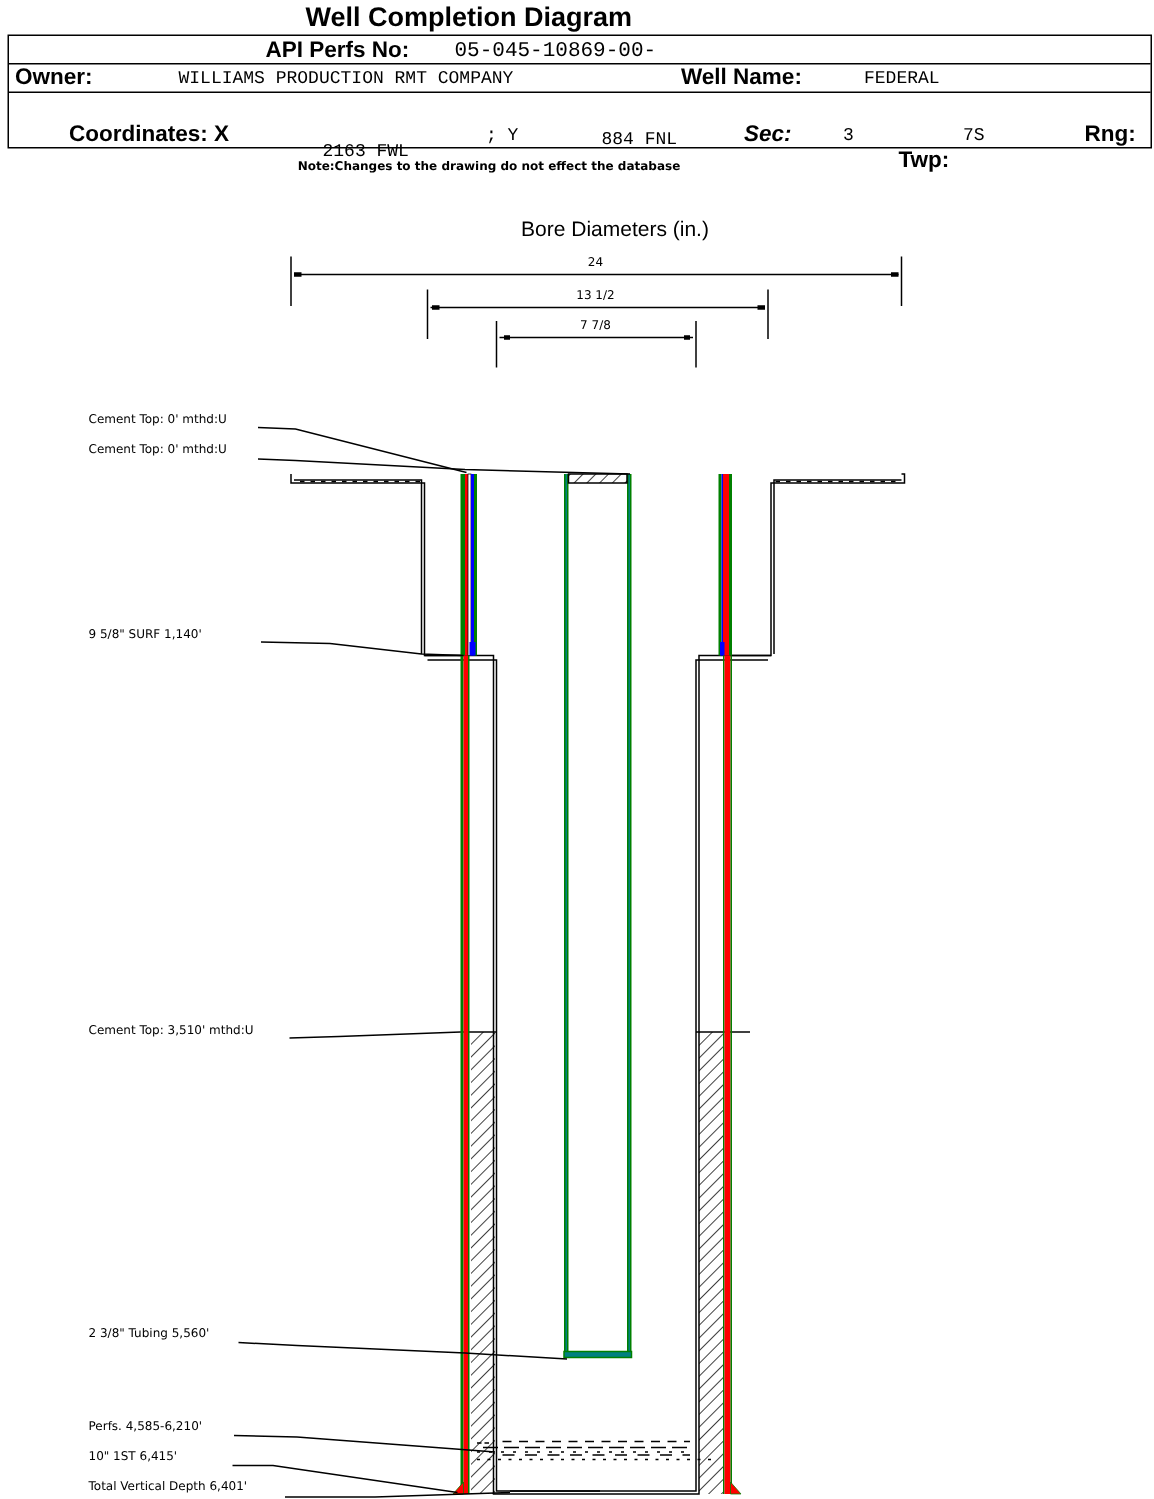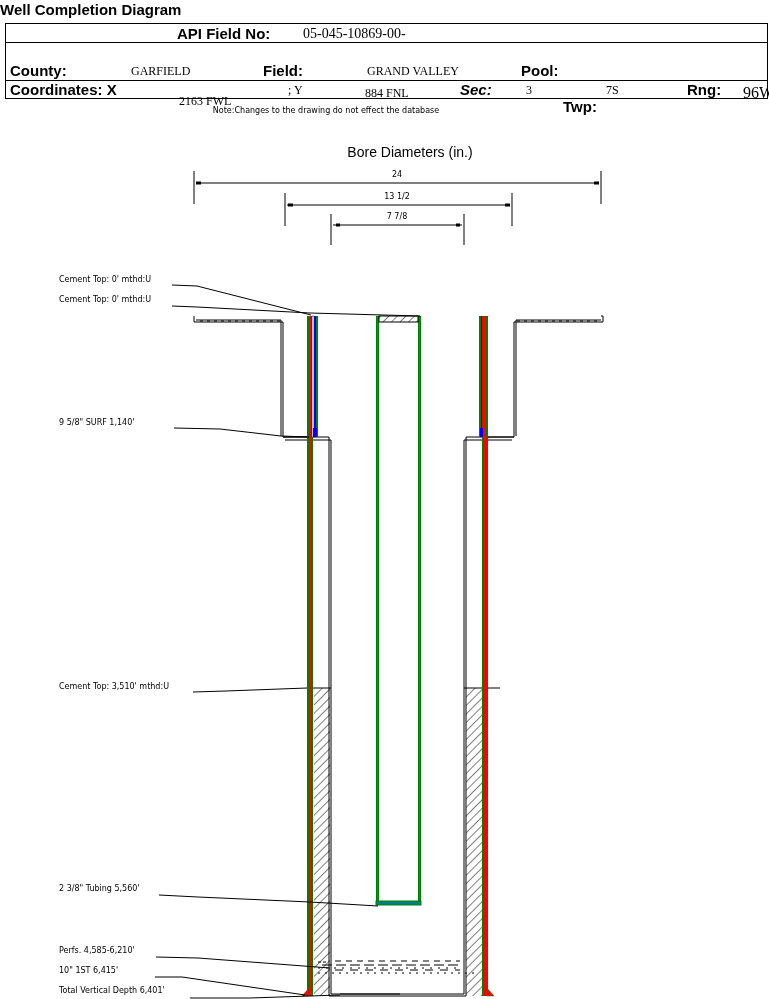--- a/index.html
+++ b/index.html
@@ -1,45 +1,43 @@
 <!DOCTYPE html>
 <html><head>
 <meta charset="utf-8">
 <style>
   html, body { margin: 0; padding: 0; background: #ffffff; }
   body { width: 769px; height: 999px; position: relative; overflow: hidden; font-family: "Liberation Sans", sans-serif; color: #000; }
-  .title { position: absolute; left: 0; width: 625px; top: 1px; text-align: left; font-weight: bold; font-size: 15px; font-family: "Liberation Sans", sans-serif; }
+  .title { position: absolute; left: 0; width: 625px; top: 1px; text-align: center; font-weight: bold; font-size: 18px; font-family: "Liberation Sans", sans-serif; }
   .hdr { position: absolute; left: 5px; width: 763px; top: 23px; border: 1px solid #000; box-sizing: border-box; height: 76px; }
   .row { position: absolute; left: 0; right: 0; border-bottom: 1px solid #000; }
   .row:last-child { border-bottom: none; }
   .lbl { position: absolute; font-weight: bold; font-size: 15px; white-space: nowrap; font-family: "Liberation Sans", sans-serif; }
-  .val { position: absolute; font-size: 12px; white-space: nowrap; font-family: Liberation Serif, serif; }
-  .note { position: absolute; left: 0; width: 652px; top: 106px; text-align: center; font-size: 8px; font-family: "DejaVu Sans", sans-serif; }
+  .val { position: absolute; font-size: 12px; white-space: nowrap; font-family: Liberation Mono, monospace; }
+  .note { position: absolute; left: 0; width: 652px; top: 106px; text-align: center; font-size: 8px; font-family: "DejaVu Sans", sans-serif; font-weight: bold; }
   svg { position: absolute; left: 0; top: 0; }
   .callout { font-family: "DejaVu Sans", sans-serif; font-size: 8px; }
 </style>
 </head>
 <body>
 
 <div class="title">Well Completion Diagram</div>
 
 <div class="hdr">
   <div class="row" style="top:0;height:18px;">
-    <span class="lbl" style="left:171px;top:1px;">API Field No:</span>
+    <span class="lbl" style="left:171px;top:1px;">API Perfs No:</span>
     <span class="val" style="left:297px;top:2px;font-size:14px;">05-045-10869-00-</span>
   </div>
-  <div class="row" style="top:37px;height:19px;">
-    <span class="lbl" style="left:4px;top:1px;">County:</span>
-    <span class="val" style="left:125px;top:3px;">GARFIELD</span>
-    <span class="lbl" style="left:257px;top:1px;">Field:</span>
-    <span class="val" style="left:361px;top:3px;">GRAND VALLEY</span>
-    <span class="lbl" style="left:515px;top:1px;">Pool:</span>
-    <span class="val" style="left:570px;top:3px;"></span>
+  <div class="row" style="top:18px;height:19px;">
+    <span class="lbl" style="left:4px;top:1px;">Owner:</span>
+    <span class="val" style="left:113px;top:3px;">WILLIAMS PRODUCTION RMT COMPANY</span>
+    <span class="lbl" style="left:448px;top:1px;">Well Name:</span>
+    <span class="val" style="left:570px;top:3px;">FEDERAL</span>
   </div>
-  <div class="row" style="top:56px;height:19px;">
+  <div class="row" style="top:56px;height:19px;margin-left:36px;">
     <span class="lbl" style="left:4px;top:1px;">Coordinates: X</span>
     <span class="val" style="left:173px;top:14px;">2163 FWL</span>
     <span class="val" style="left:282px;top:3px;">; Y</span>
     <span class="val" style="left:359px;top:6px;">884 FNL</span>
     <span class="lbl" style="left:454px;top:1px;font-style:italic;">Sec:</span>
     <span class="val" style="left:520px;top:3px;">3</span>
     <span class="lbl" style="left:557px;top:18px;">Twp:</span>
     <span class="val" style="left:600px;top:3px;">7S</span>
     <span class="lbl" style="left:681px;top:1px;">Rng:</span>
     <span class="val" style="left:737px;top:4px;font-size:16px;">96W</span>

